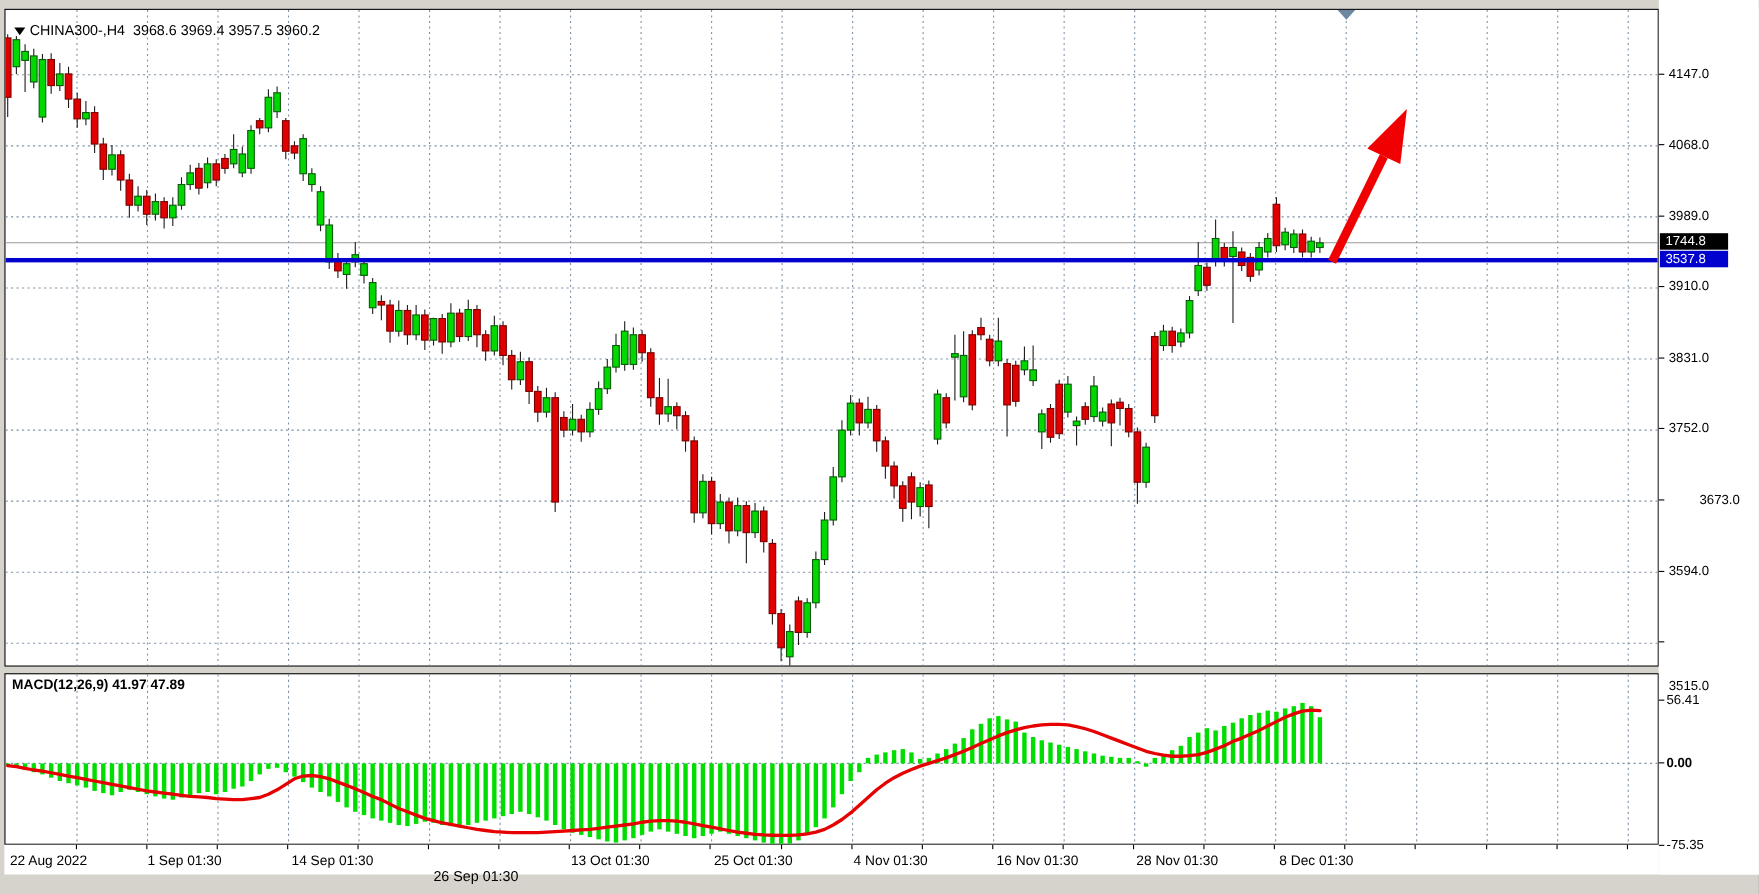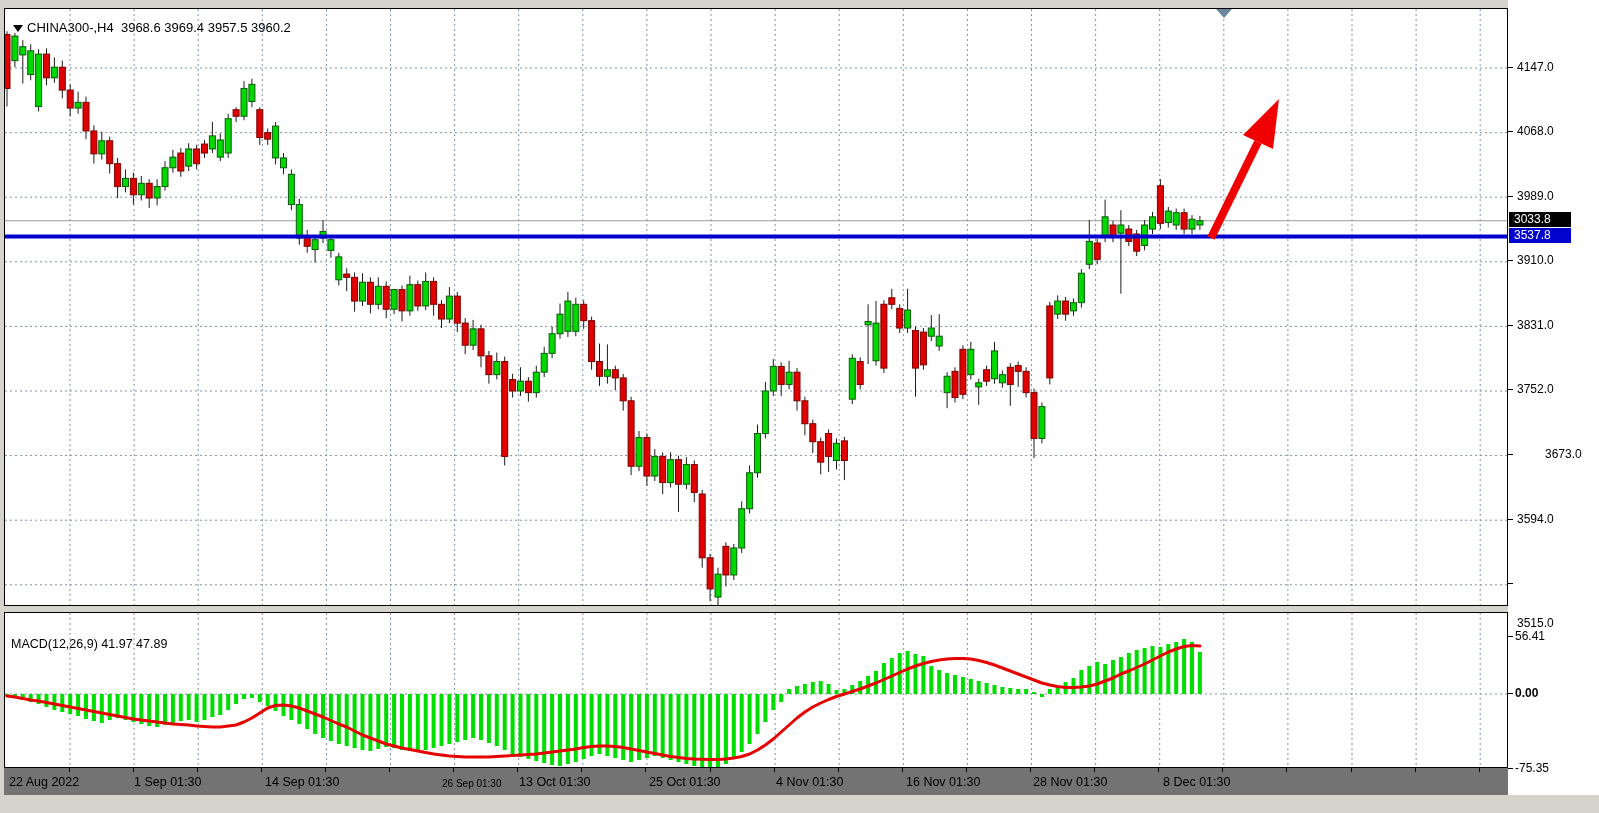--- a/index.html
+++ b/index.html
@@ -3,26 +3,26 @@
 <meta charset="utf-8">
 <style>
   html,body{margin:0;padding:0;background:#888;}
   .screen{position:relative;width:1599px;height:813px;background:#d6d3cc;overflow:hidden;
           font-family:"Liberation Sans","DejaVu Sans",sans-serif;-webkit-font-smoothing:none;}
   .white-fill{position:absolute;background:#ffffff;}
   .panel{position:absolute;background:#ffffff;border:1px solid #000;box-sizing:border-box;}
   .main-panel{left:4px;top:8px;width:1504px;height:598px;}
   .macd-panel{left:4px;top:612px;width:1504px;height:156px;}
   .price-axis{position:absolute;left:1508px;top:8px;width:91px;height:787px;background:#fff;}
-  .time-axis{position:absolute;left:4px;top:768px;width:1504px;height:27px;background:#737373;}
+  .time-axis{position:absolute;left:4px;top:768px;width:1504px;height:27px;background:#ffffff;}
   svg{position:absolute;left:0;top:0;}
   .chart-title{position:absolute;left:22px;top:11px;font-size:13px;color:#000;white-space:pre;z-index:5;}
   .sym-dd{position:absolute;left:8px;top:16px;width:0;height:0;border-left:5px solid transparent;
           border-right:5px solid transparent;border-top:7px solid #000;z-index:5;}
-  .macd-label{position:absolute;left:6px;top:24px;font-size:12.5px;color:#000;z-index:5;}
+  .macd-label{position:absolute;left:6px;top:2px;font-size:12.5px;color:#000;z-index:5;font-weight:bold;}
   .shift-marker{position:absolute;left:1216px;top:9px;width:0;height:0;border-left:8px solid transparent;
           border-right:8px solid transparent;border-top:9px solid #6e87a0;z-index:6;}
   .ax-label{position:absolute;font-size:12px;color:#000;white-space:nowrap;}
   .ax-tick{position:absolute;background:#000;}
   .price-tag{position:absolute;left:1px;width:62px;height:15px;color:#fff;font-size:12px;
              line-height:15px;padding-left:5px;box-sizing:border-box;}
 </style>
 </head>
 <body>
 
@@ -580,21 +580,21 @@
       <div class="ax-tick" style="left:0;top:511px;width:5px;height:1px;"></div>
       <div class="ax-label" style="left:9px;top:504px;">3594.0</div>
       <div class="ax-tick" style="left:0;top:575px;width:5px;height:1px;"></div>
       <div class="ax-label" style="left:9px;top:568px;margin-top:40px;">3515.0</div>
       <div class="ax-tick" style="left:0;top:628px;width:5px;height:1px;"></div>
       <div class="ax-label" style="left:7px;top:621px;">56.41</div>
       <div class="ax-tick" style="left:0;top:685px;width:5px;height:1px;"></div>
       <div class="ax-label" style="left:7px;top:678px;font-weight:bold;">0.00</div>
       <div class="ax-tick" style="left:0;top:760px;width:5px;height:1px;"></div>
       <div class="ax-label" style="left:7px;top:753px;text-align:right;">-75.35</div>
-      <div class="price-tag" style="top:204px;background:#000000;">3033.8</div>
+      <div class="price-tag" style="top:204px;background:#000000;">1744.8</div>
       <div class="price-tag" style="top:220px;background:#0202cf;">3537.8</div>
     </div>
   <div class="time-axis" id="time-axis">
       <div class="ax-tick" style="left:65px;top:0;width:1px;height:4px;"></div>
       <div class="ax-tick" style="left:129px;top:0;width:1px;height:4px;"></div>
       <div class="ax-tick" style="left:193px;top:0;width:1px;height:4px;"></div>
       <div class="ax-tick" style="left:257px;top:0;width:1px;height:4px;"></div>
       <div class="ax-tick" style="left:321px;top:0;width:1px;height:4px;"></div>
       <div class="ax-tick" style="left:385px;top:0;width:1px;height:4px;"></div>
       <div class="ax-tick" style="left:449px;top:0;width:1px;height:4px;"></div>
@@ -610,21 +610,21 @@
       <div class="ax-tick" style="left:1090px;top:0;width:1px;height:4px;"></div>
       <div class="ax-tick" style="left:1154px;top:0;width:1px;height:4px;"></div>
       <div class="ax-tick" style="left:1218px;top:0;width:1px;height:4px;"></div>
       <div class="ax-tick" style="left:1282px;top:0;width:1px;height:4px;"></div>
       <div class="ax-tick" style="left:1347px;top:0;width:1px;height:4px;"></div>
       <div class="ax-tick" style="left:1411px;top:0;width:1px;height:4px;"></div>
       <div class="ax-tick" style="left:1475px;top:0;width:1px;height:4px;"></div>
       <div class="ax-label" style="left:5px;top:7px;font-size:12.5px;">22 Aug 2022</div>
       <div class="ax-label" style="left:130px;top:7px;font-size:12.5px;">1 Sep 01:30</div>
       <div class="ax-label" style="left:261px;top:7px;font-size:12.5px;">14 Sep 01:30</div>
-      <div class="ax-label" style="left:390px;top:10px;font-size:10px;margin-left:48px;">26 Sep 01:30</div>
+      <div class="ax-label" style="left:390px;top:21px;font-size:13px;">26 Sep 01:30</div>
       <div class="ax-label" style="left:515px;top:7px;font-size:12.5px;">13 Oct 01:30</div>
       <div class="ax-label" style="left:645px;top:7px;font-size:12.5px;">25 Oct 01:30</div>
       <div class="ax-label" style="left:772px;top:7px;font-size:12.5px;">4 Nov 01:30</div>
       <div class="ax-label" style="left:902px;top:7px;font-size:12.5px;">16 Nov 01:30</div>
       <div class="ax-label" style="left:1029px;top:7px;font-size:12.5px;">28 Nov 01:30</div>
       <div class="ax-label" style="left:1159px;top:7px;font-size:12.5px;">8 Dec 01:30</div>
     </div>
 </div>
 
 </body></html>

